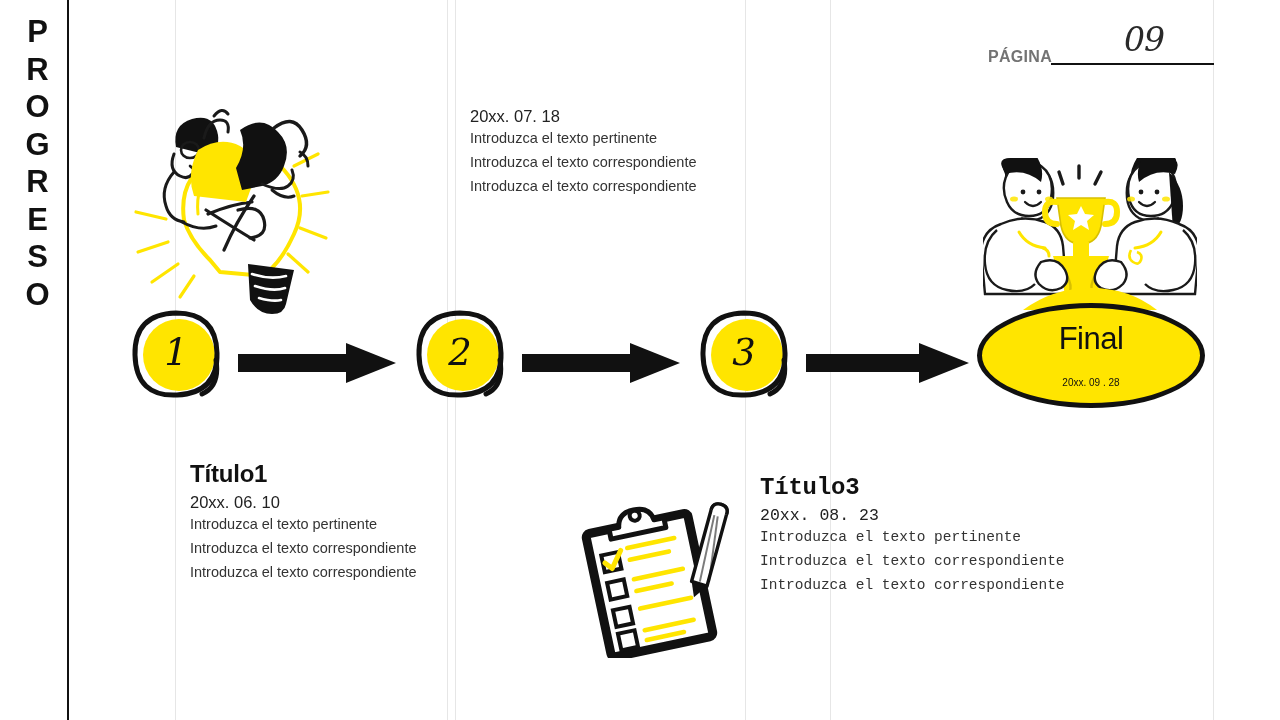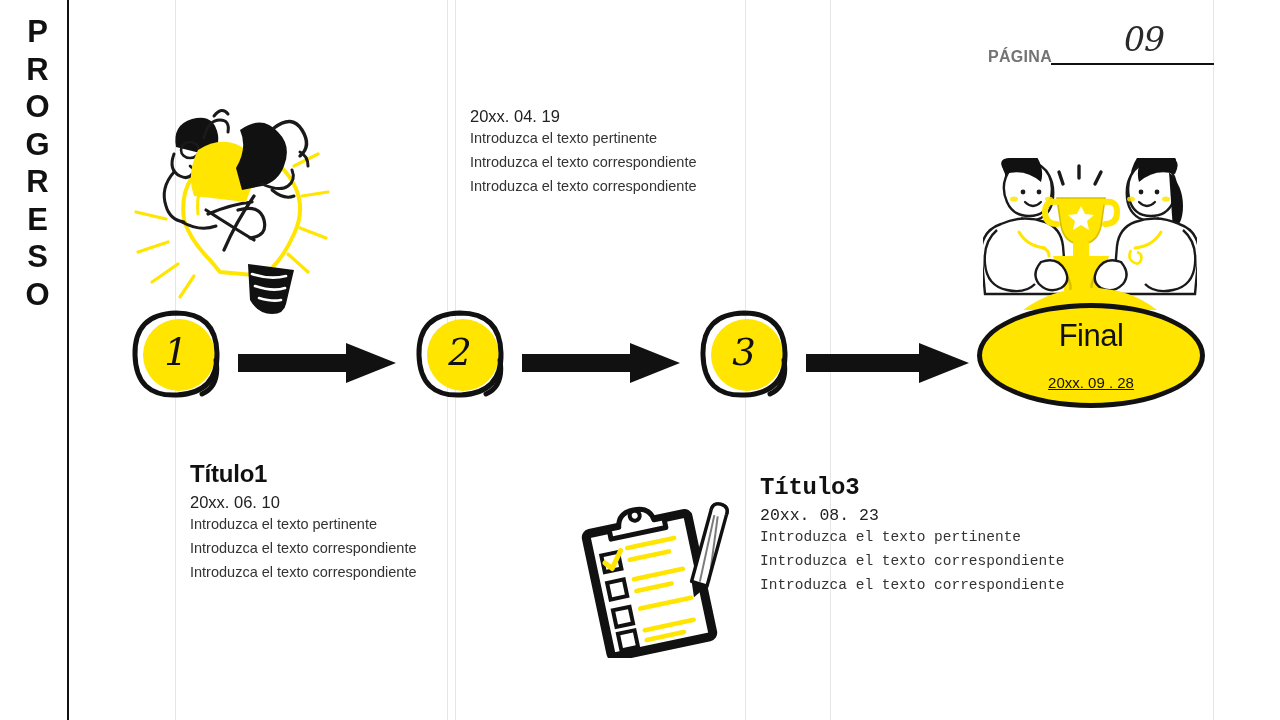--- a/index.html
+++ b/index.html
@@ -121,21 +121,21 @@
   }
   .final-node .f-inner {
     position:absolute; inset:0;
     display:flex; flex-direction:column; align-items:center; justify-content:center;
   }
   .final-node .f-title {
     font-size:31px; font-weight:normal; color:#111111; line-height:1;
     letter-spacing:-0.5px;
   }
   .final-node .f-date {
-    font-size:15px; color:#111111; margin-top:23px;text-decoration:underline;
+    font-size:10px; color:#111111; margin-top:23px;
   }
 
   
   .illus { position:absolute; }
   .illus-bulb { left:122px; top:92px; width:216px; height:222px; }
   .illus-trophy { left:983px; top:158px; width:214px; height:152px; }
   .illus-clipboard { left:578px; top:496px; width:162px; height:162px; }
   .illus svg { display:block; width:100%; height:100%; }
 </style>
 </head>
@@ -243,21 +243,21 @@
     <path d="M72 118 q10 -6 14 4 q4 10 -2 16" fill="none" stroke="#d8c000" stroke-width="2.4"></path>
     <path d="M124 118 q-10 -6 -14 4 q-4 10 2 16" fill="none" stroke="#d8c000" stroke-width="2.4"></path>
 
     <path d="M58 104 q16 -6 24 8 q6 12 -4 18 q-12 6 -22 -4 q-8 -10 2 -22 z" fill="#ffffff" stroke="#1a1a1a" stroke-width="2.4"></path>
     <path d="M138 104 q-16 -6 -24 8 q-6 12 4 18 q12 6 22 -4 q8 -10 -2 -22 z" fill="#ffffff" stroke="#1a1a1a" stroke-width="2.4"></path>
     <path d="M40 152 q30 -22 68 -22 q38 0 66 22" fill="#FFE500"></path>
   </svg>
 </div>
 
 <div class="block block-t2">
-  <div class="b-date">20xx. 04. 19</div>
+  <div class="b-date">20xx. 07. 18</div>
   <div class="b-lines">
     <div>Introduzca el texto pertinente</div>
     <div>Introduzca el texto correspondiente</div>
     <div>Introduzca el texto correspondiente</div>
   </div>
 </div>
 
 <div class="step step1">
   <div class="disc"></div>
   <svg class="ring" viewBox="0 0 92 92" xmlns="http://www.w3.org/2000/svg">

